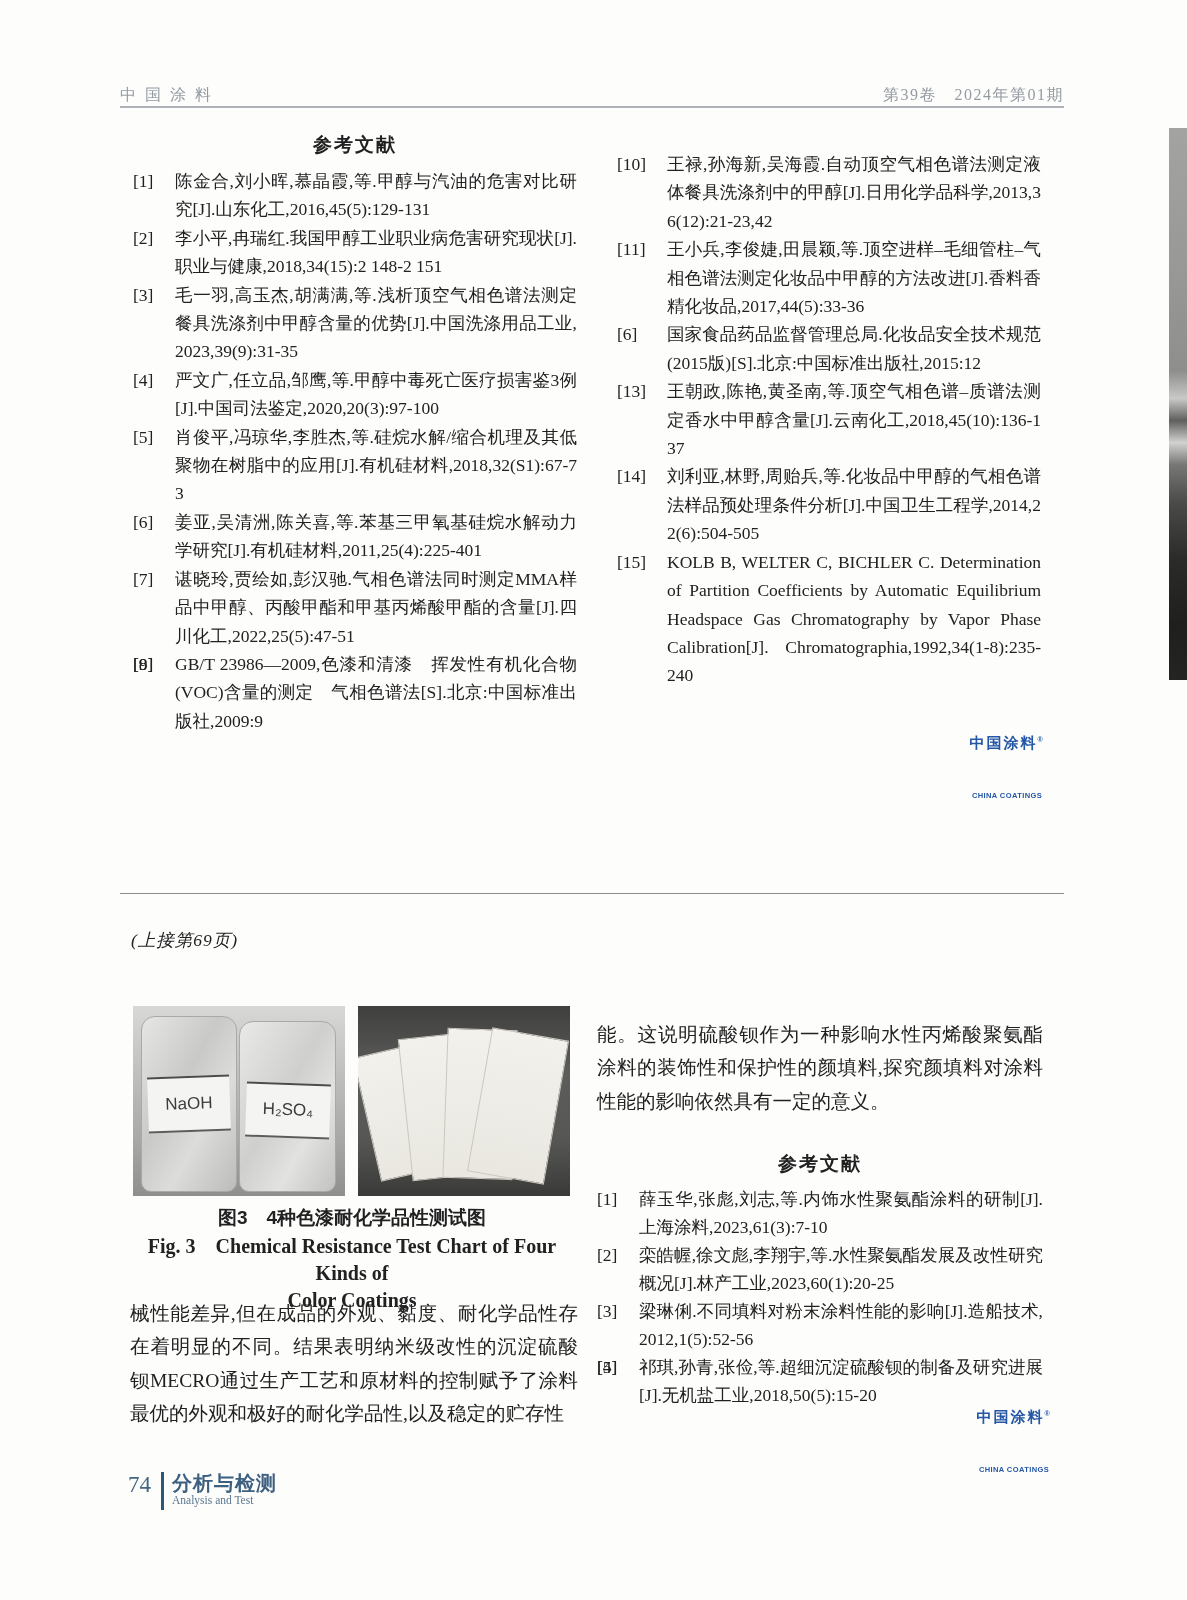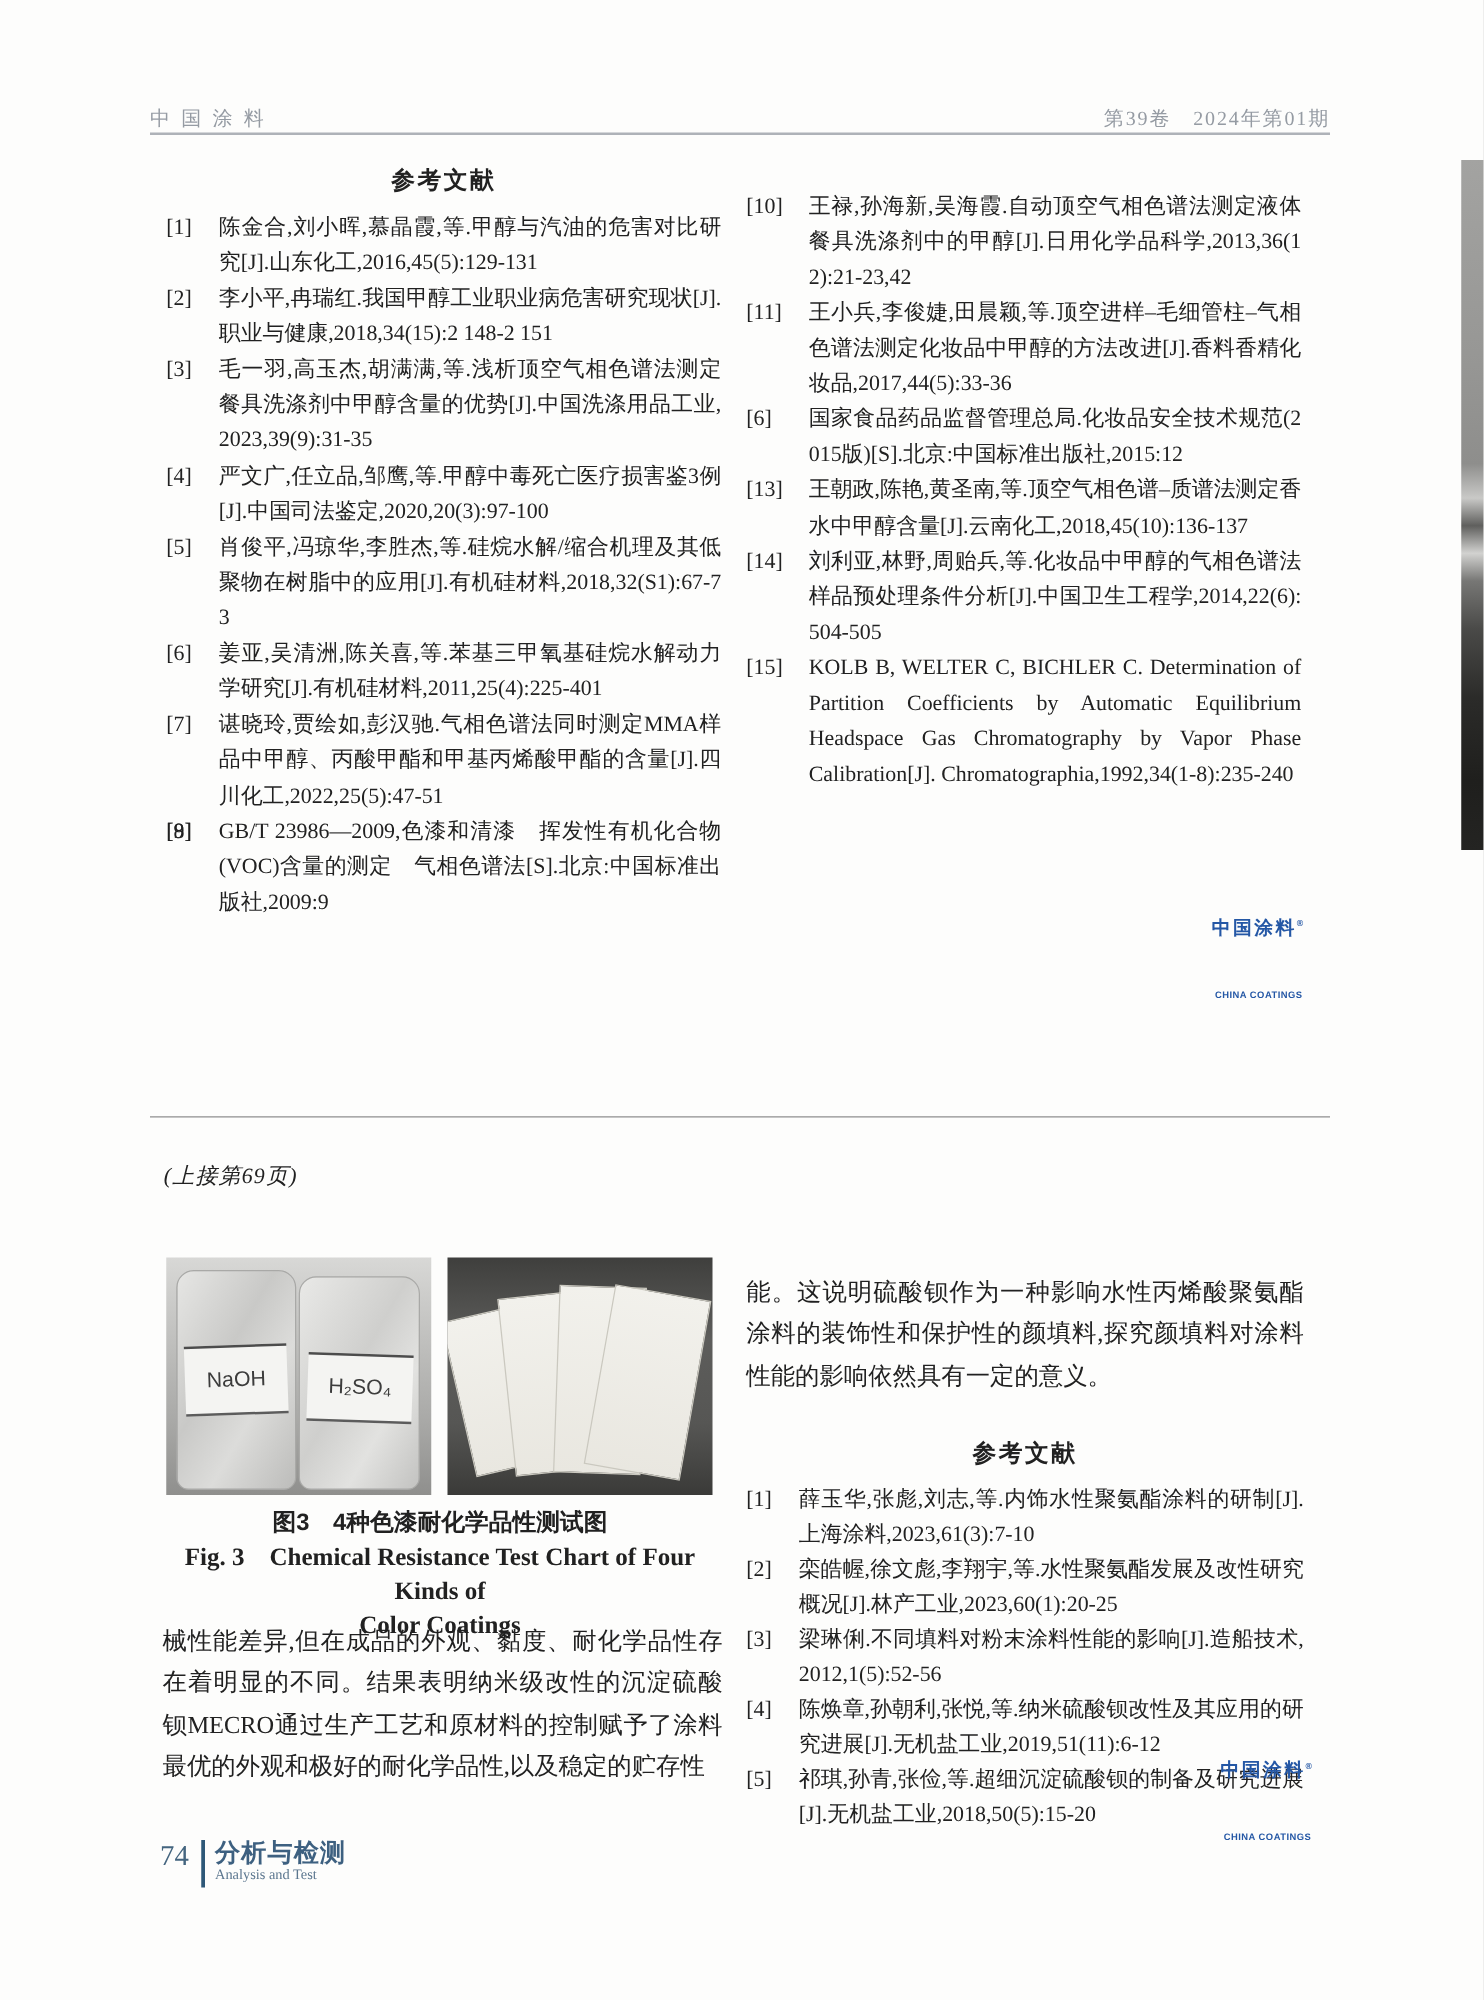--- a/index.html
+++ b/index.html
@@ -22,21 +22,21 @@
   
   .col { position:absolute; width:444px; }
   .refs { font-size:17.5px; line-height:28.4px; }
   .ref-title {
     text-align:center; font-weight:bold; font-size:19px; line-height:30px;
     margin-bottom:7px; letter-spacing:2px;
     font-family:"Liberation Sans","DejaVu Sans",sans-serif;
   }
   .ref { position:relative; padding-left:42px; text-align:justify; word-break:break-all; }
   .ref .num { position:absolute; left:0; top:0; }
-  .wide-num .ref { padding-left:50px; }
+  .wide-num .ref { padding-left:50px;margin-left:20px; }
   .ref.en { word-break:normal; }
 
   .col-refs-left  { left:133px; top:130px; }
   .col-refs-right { left:597px; top:150px; }
 
   
   .logo { position:absolute; text-align:center; color:#2457a5; width:78px;
           font-family:"Liberation Sans","DejaVu Sans",sans-serif; }
   .logo-cn { font-size:15px; font-weight:bold; letter-spacing:2px; line-height:16px; white-space:nowrap; }
   .logo-reg { font-size:7px; vertical-align:super; }
@@ -229,21 +229,20 @@
       <div class="ref">
         <span class="num">[2]</span>
         <span>栾皓幄,徐文彪,李翔宇,等.水性聚氨酯发展及改性研究概况[J].林产工业,2023,60(1):20-25</span>
       </div>
       <div class="ref">
         <span class="num">[3]</span>
         <span>梁琳俐.不同填料对粉末涂料性能的影响[J].造船技术,2012,1(5):52-56</span>
       </div>
       <div class="ref">
         <span class="num">[4]</span>
-        <span>陈焕章,孙朝利,张悦,等.纳米硫酸钡改性及其应用的研究进展[J].无机盐工业,2019,51(11):6-12</span>
       </div>
       <div class="ref">
         <span class="num">[5]</span>
         <span>祁琪,孙青,张俭,等.超细沉淀硫酸钡的制备及研究进展[J].无机盐工业,2018,50(5):15-20</span>
       </div>
     </div>
   </div>
 
   <div class="logo logo-2">
     <div class="logo-cn"><span>中国涂料</span><span class="logo-reg">®</span></div>

